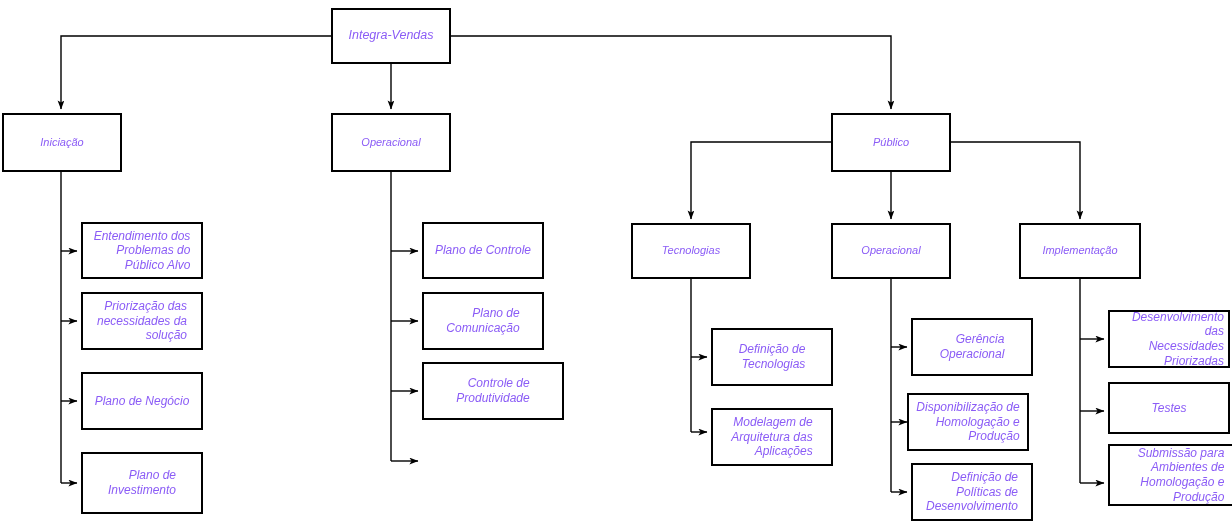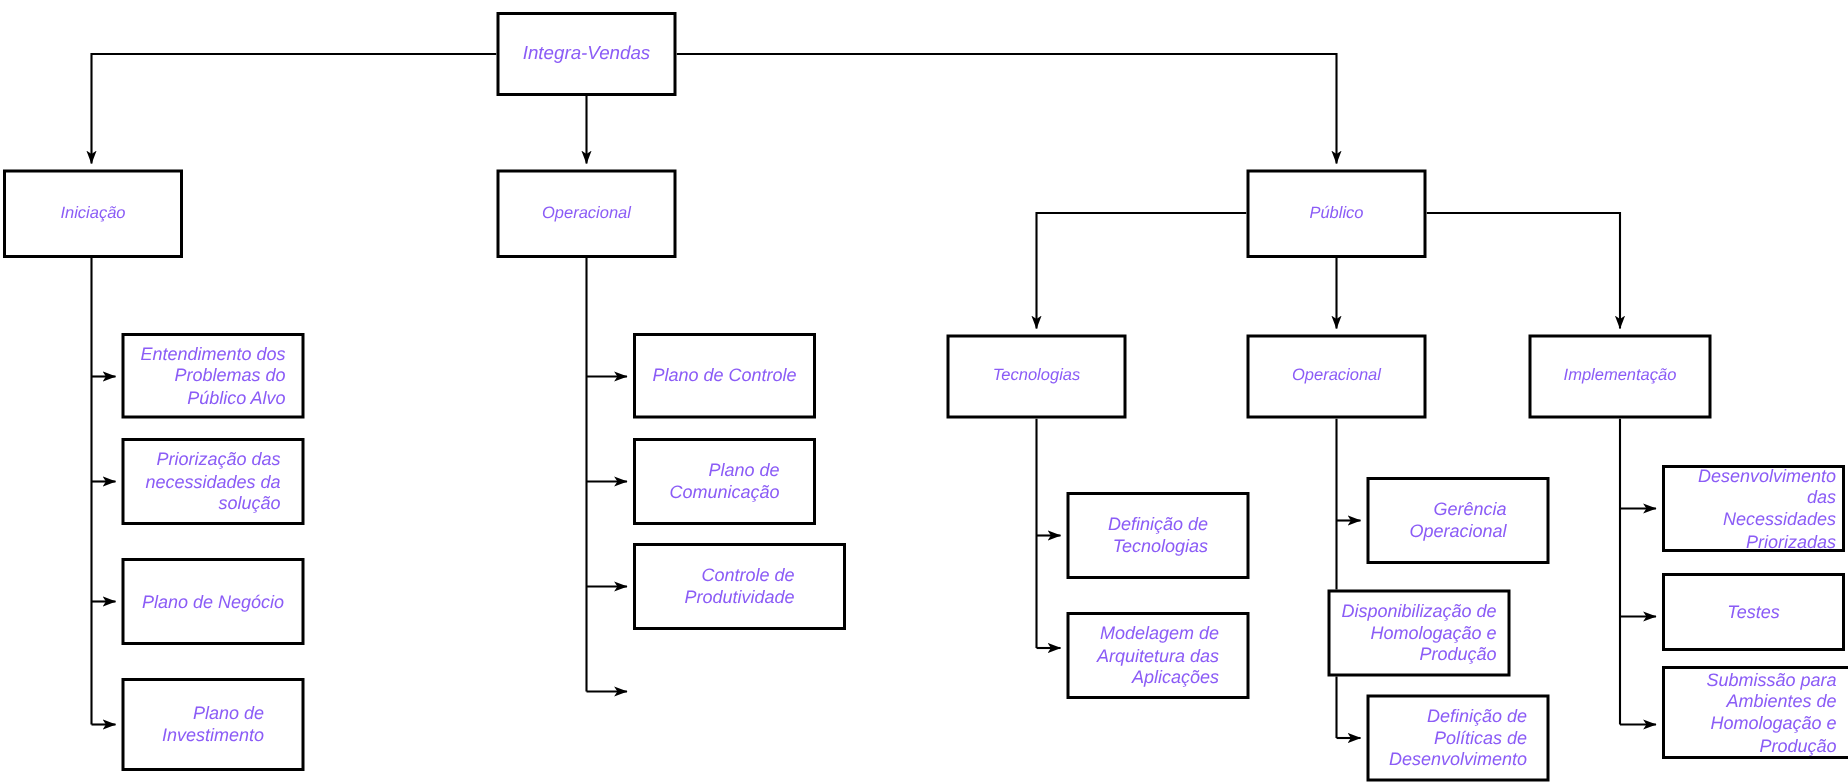--- a/index.html
+++ b/index.html
@@ -164,21 +164,21 @@
   <div class="node lvl3" style="left: 711px; top: 408px; width: 122px; height: 58px;">
     <span class="node-label">Modelagem de
 Arquitetura das
 Aplicações</span>
   </div>
 
   <div class="node lvl3" style="left: 911px; top: 318px; width: 122px; height: 58px;">
     <span class="node-label">Gerência
 Operacional</span>
   </div>
-  <div class="node lvl3" style="left: 885px; top: 393px; width: 122px; height: 58px;">
+  <div class="node lvl3" style="left: 907px; top: 393px; width: 122px; height: 58px;">
     <span class="node-label">Disponibilização de
 Homologação e
 Produção</span>
   </div>
   <div class="node lvl3" style="left: 911px; top: 463px; width: 122px; height: 58px;">
     <span class="node-label">Definição de
 Políticas de
 Desenvolvimento</span>
   </div>
 

